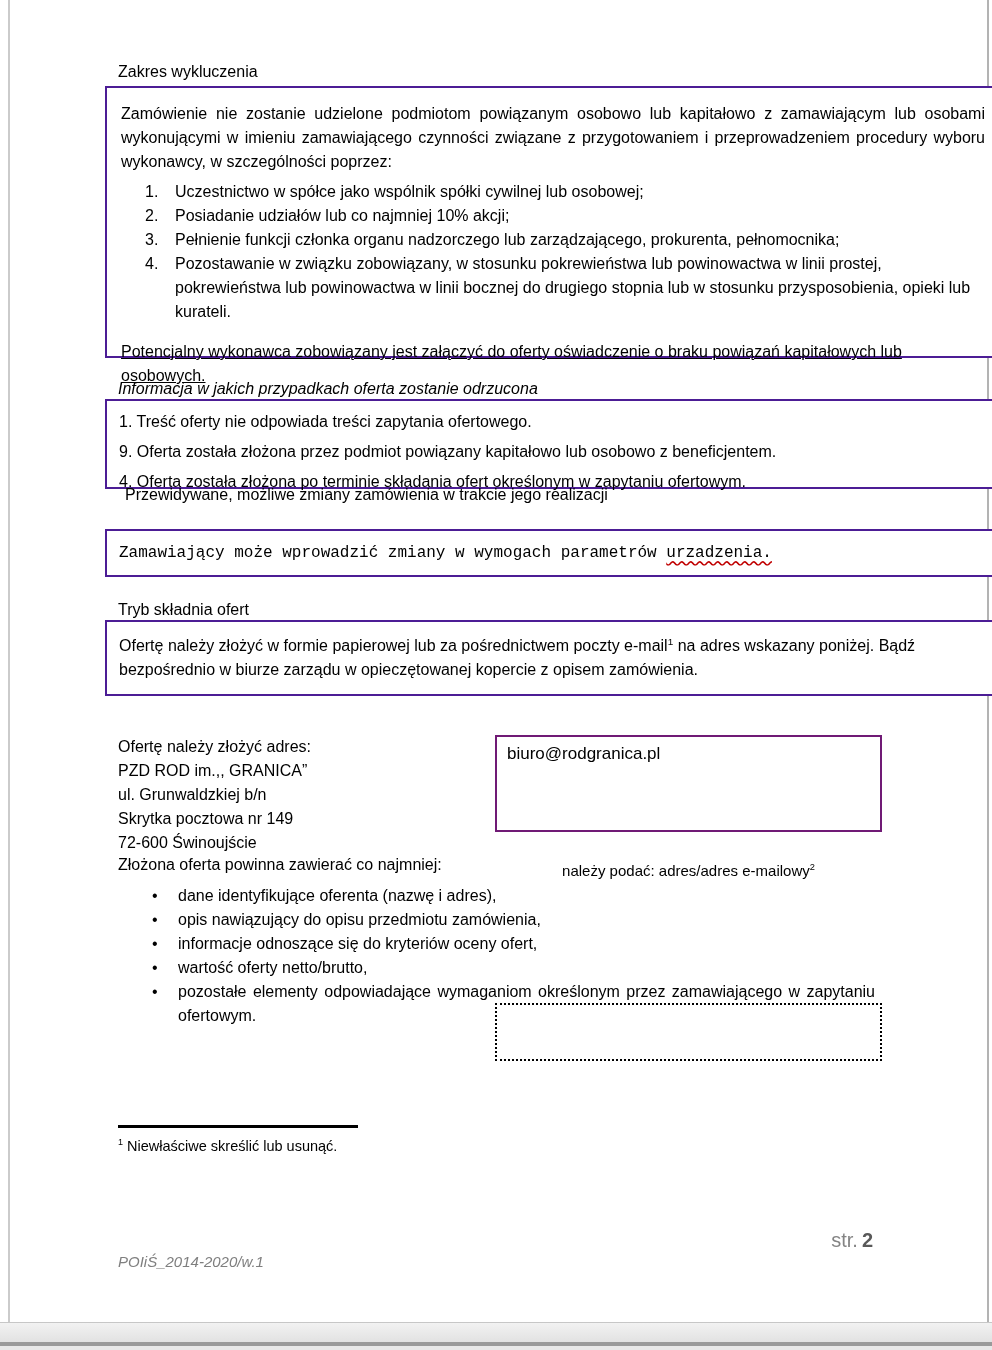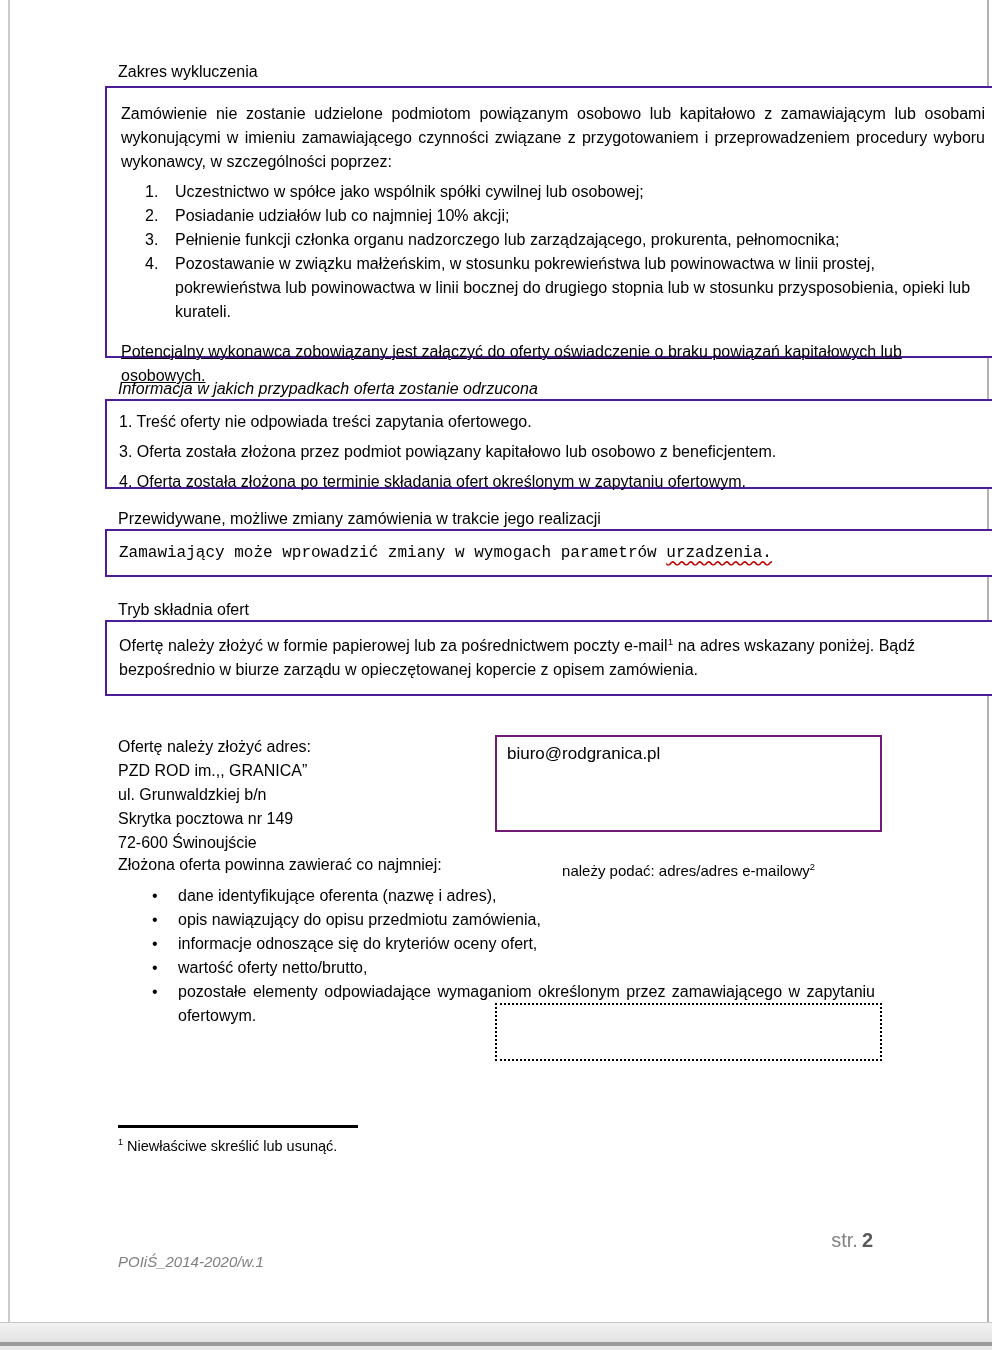--- a/index.html
+++ b/index.html
@@ -15,21 +15,21 @@
   .bottom-chrome { position:absolute; left:0; top:1322px; width:992px; }
   .bc-band1 { height:19px; background:linear-gradient(#f2f2f2,#e2e2e2); border-top:1px solid #c7c7c7; }
   .bc-dark  { height:4px; background:#9a9a9a; }
   .bc-band2 { height:4px; background:#e8e8e8; }
 
   .content { position:absolute; left:105px; top:0; width:780px; font-size:16px; line-height:24px; }
 
   .heading { position:absolute; left:13px; white-space:nowrap; }
   .h-exclusion  { top:60px; }
   .h-rejection  { top:377px;font-style:italic; }
-  .h-changes    { top:507px; }
+  .h-changes    { top:483px;margin-left:7px; }
   .h-submission { top:598px; }
 
   .box { position:absolute; left:0; width:896px; border:2px solid #4c1d95; box-sizing:border-box; background:#fff; }
   .box-exclusion  { top:86px;  height:272px; padding:14px 14px 10px 14px; }
   .box-rejection  { top:399px; height:90px;  padding:9px 12px; }
   .box-changes    { top:529px; height:48px;  padding:10px 12px;font-family:Liberation Mono, monospace; }
   .box-submission { top:620px; height:76px;  padding:12px 12px; }
 
   .exclusion-intro { text-align:justify; }
   .exclusion-list { margin:6px 0 0 0; padding:0; list-style:none; }
@@ -98,30 +98,30 @@
       <li>
         <span class="num">2.</span>
         <span class="itext">Posiadanie udziałów lub co najmniej 10% akcji;</span>
       </li>
       <li>
         <span class="num">3.</span>
         <span class="itext">Pełnienie funkcji członka organu nadzorczego lub zarządzającego, prokurenta, pełnomocnika;</span>
       </li>
       <li>
         <span class="num">4.</span>
-        <span class="itext">Pozostawanie w związku małżeńskim, w stosunku pokrewieństwa lub powinowactwa w linii prostej, pokrewieństwa lub powinowactwa w linii bocznej do drugiego stopnia lub w stosunku przysposobienia, opieki lub kurateli.</span>
+        <span class="itext">Pozostawanie w związku zobowiązany, w stosunku pokrewieństwa lub powinowactwa w linii prostej, pokrewieństwa lub powinowactwa w linii bocznej do drugiego stopnia lub w stosunku przysposobienia, opieki lub kurateli.</span>
       </li>
     </ul>
     <div class="exclusion-note">Potencjalny wykonawca zobowiązany jest załączyć do oferty oświadczenie o braku powiązań kapitałowych lub osobowych.</div>
   </div>
 
   <div class="heading h-rejection">Informacja w jakich przypadkach oferta zostanie odrzucona</div>
   <div class="box box-rejection">
     <div class="rejection-row">1. Treść oferty nie odpowiada treści zapytania ofertowego.</div>
-    <div class="rejection-row">3. Oferta została złożona przez podmiot powiązany kapitałowo lub osobowo z beneficjentem.</div>
+    <div class="rejection-row">9. Oferta została złożona przez podmiot powiązany kapitałowo lub osobowo z beneficjentem.</div>
     <div class="rejection-row">4. Oferta została złożona po terminie składania ofert określonym w zapytaniu ofertowym.</div>
   </div>
 
   <div class="heading h-changes">Przewidywane, możliwe zmiany zamówienia w trakcie jego realizacji</div>
   <div class="box box-changes">
     <span>Zamawiający może wprowadzić zmiany w wymogach parametrów </span><span class="wavy">urzadzenia.</span>
   </div>
 
   <div class="heading h-submission">Tryb składnia ofert</div>
   <div class="box box-submission">

